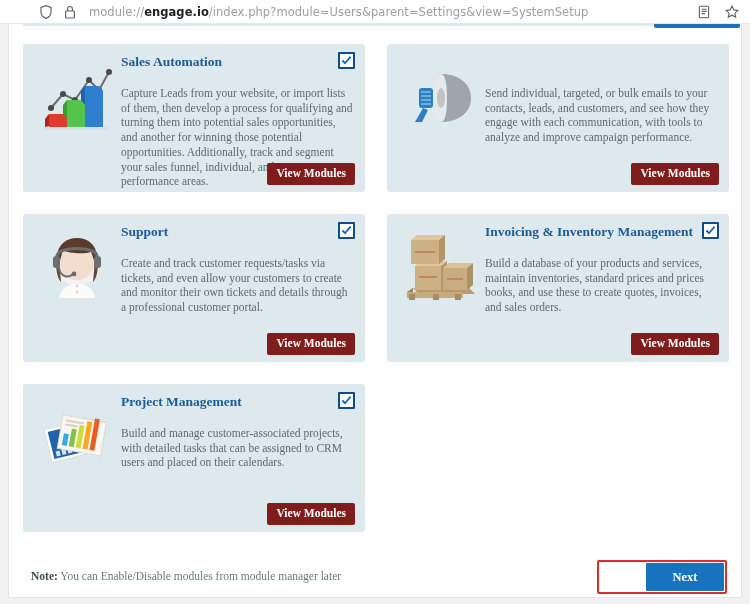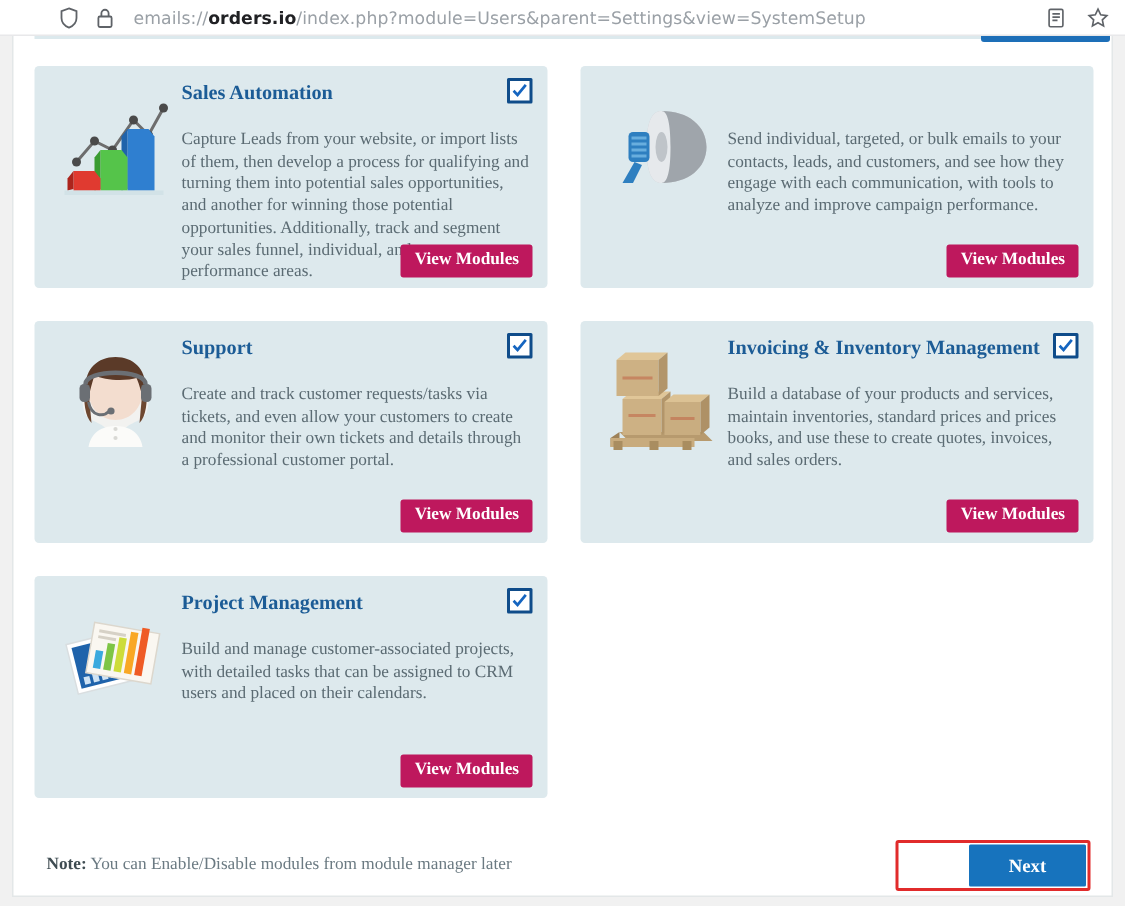--- a/index.html
+++ b/index.html
@@ -142,21 +142,21 @@
     right: 12px;
     font-family: "Liberation Serif", "DejaVu Serif", serif;
     font-size: 11.5px;
     line-height: 14.7px;
     color: #5b6b73;
     margin-top: 12px;
   }
   .view-btn {
     position: absolute;
     right: 10px; bottom: 7px;
-    background: #be185d;
+    background: #7f1d1d;
     color: #ffffff;
     font-family: "Liberation Serif", serif;
     font-weight: bold;
     font-size: 11.5px;
     padding: 4px 9px 5px 9px;
     border: none;
     border-radius: 2px;
     cursor: pointer;
     line-height: 13px;
     text-align: right;
@@ -207,21 +207,21 @@
     <svg viewBox="0 0 16 16" fill="none" stroke="#5f6368" stroke-width="1.2">
       <path d="M8 1.6 L13 3.4 V8 c0 3.2-2.4 5.4-5 6.4 C5.4 13.4 3 11.2 3 8 V3.4 Z"></path>
     </svg>
   </span>
   <span class="chrome-icon lock-slot">
     <svg viewBox="0 0 16 16" fill="none" stroke="#5f6368" stroke-width="1.2">
       <rect x="3.6" y="7" width="8.8" height="7" rx="1"></rect>
       <path d="M5.6 7 V4.9 a2.4 2.4 0 0 1 4.8 0 V7"></path>
     </svg>
   </span>
-  <span class="url-text"><span class="scheme">emails://</span><span class="domain">orders.io</span><span>/index.php?module=Users&amp;parent=Settings&amp;view=SystemSetup</span></span>
+  <span class="url-text"><span class="scheme">module://</span><span class="domain">engage.io</span><span>/index.php?module=Users&amp;parent=Settings&amp;view=SystemSetup</span></span>
   <span class="chrome-right">
     <span class="chrome-icon">
       <svg viewBox="0 0 16 16" fill="none" stroke="#5f6368" stroke-width="1.1">
         <rect x="3.4" y="2.2" width="9.2" height="11.6" rx="1"></rect>
         <path d="M5.6 5.2h5M5.6 7.4h5M5.6 9.6h3.4"></path>
       </svg>
     </span>
     <span class="chrome-icon">
       <svg viewBox="0 0 16 16" fill="none" stroke="#5f6368" stroke-width="1.1">
         <path d="M8 2.1 l1.8 3.8 4.1 .5 -3 2.8 .8 4.1 -3.7-2.1 -3.7 2.1 .8-4.1 -3-2.8 4.1-.5 Z"></path>

